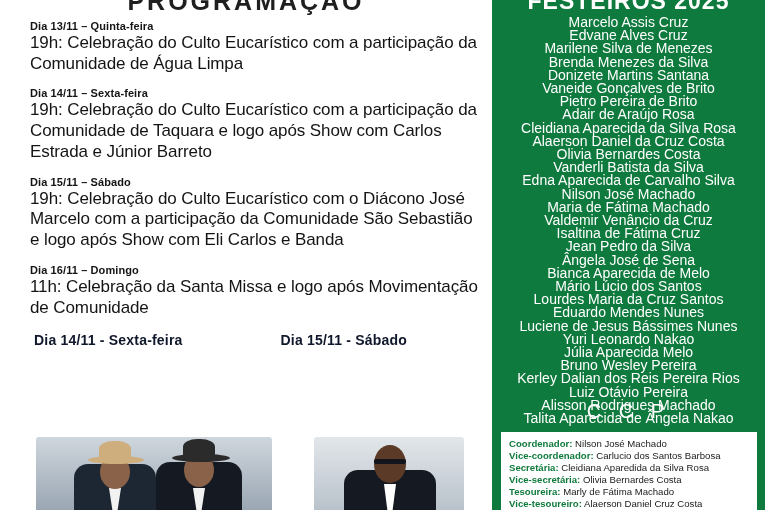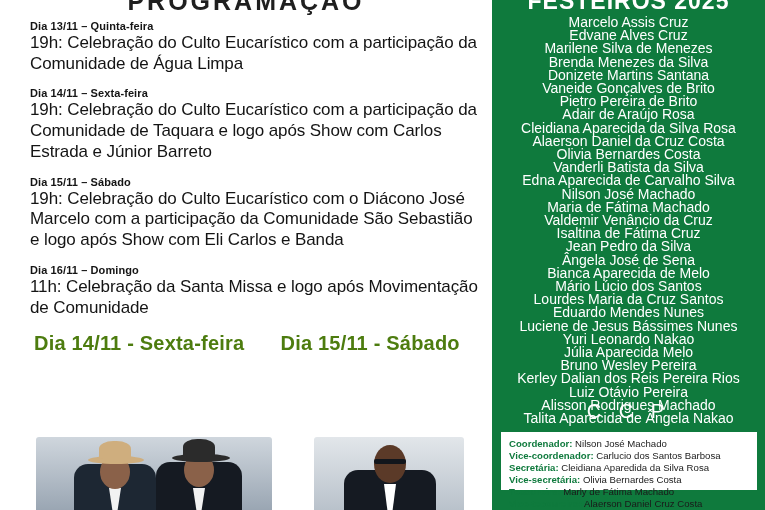--- a/index.html
+++ b/index.html
@@ -70,23 +70,23 @@
   }
 
   
   .artist-heads {
     display: flex;
     flex-direction: row;
     margin-top: 14px;
     padding-left: 12px;
   }
   .artist-head {
-    font-size: 20px;
-    font-weight: bold;
-    color: #4d7c0f;
+    font-size: 14px;
+    font-weight: bold;
+    color: #0f172a;
     letter-spacing: 0.2px;
   }
   .artist-head.first { width: 246px; text-align: left; padding-left: 22px;}
   .artist-head.second { width: 220px; text-align: left; padding-left: 10px;}
 
   
   .photos {
     position: absolute;
     left: 0;
     top: 437px;
@@ -203,21 +203,21 @@
     font-size: 20px;
     font-weight: normal;
     letter-spacing: 6px;
     color: #ffffff;
   }
   .ccp-box {
     position: absolute;
     top: 432px;
     left: 9px;
     width: 256px;
-    height: 58px;
+    height: 78px;
     background: #ffffff;
     padding: 6px 20px 0 8px;
     box-sizing: border-box;
   }
   .ccp-row {
     font-size: 9.6px;
     line-height: 12.1px;
     color: #1a1a1a;
     white-space: nowrap;
   }

